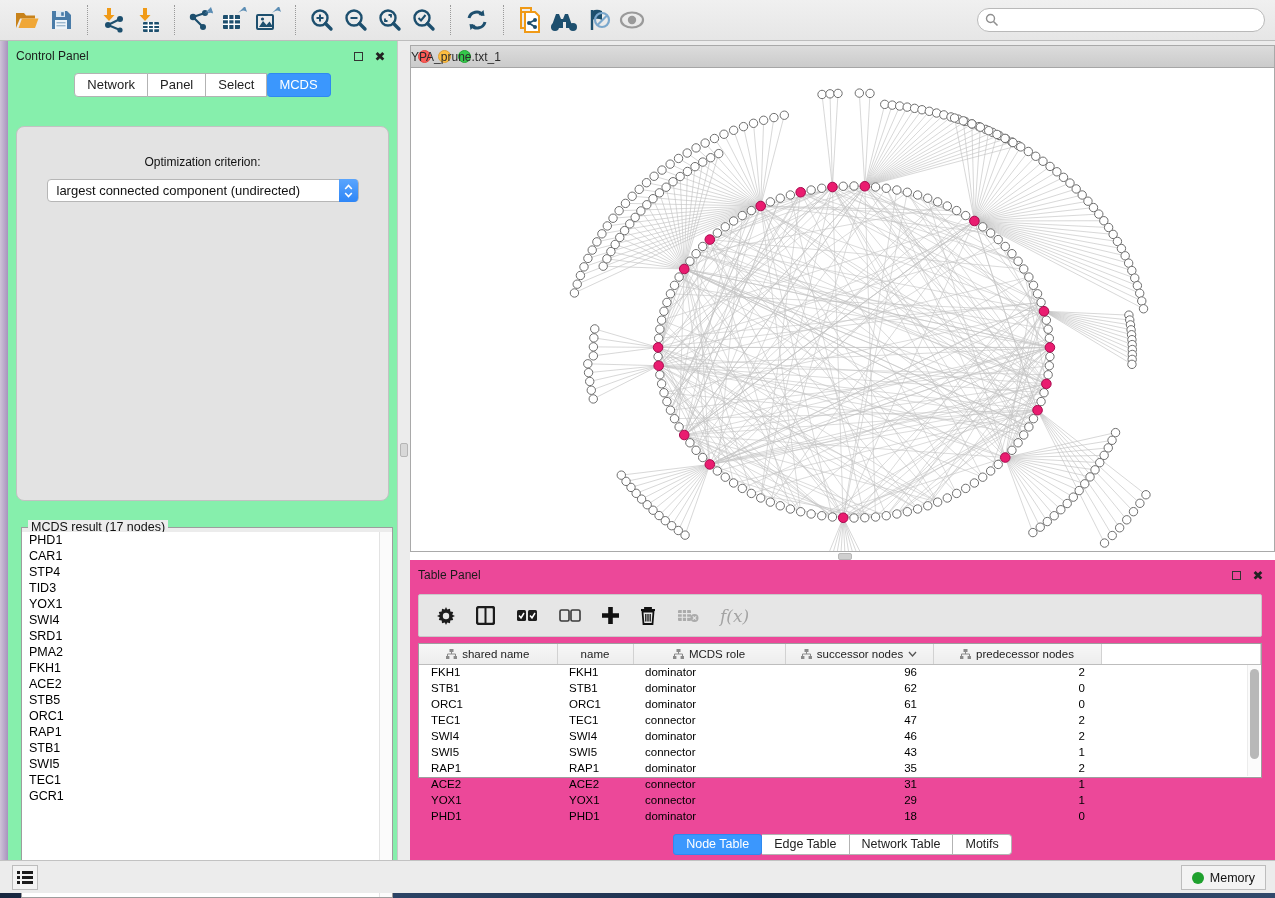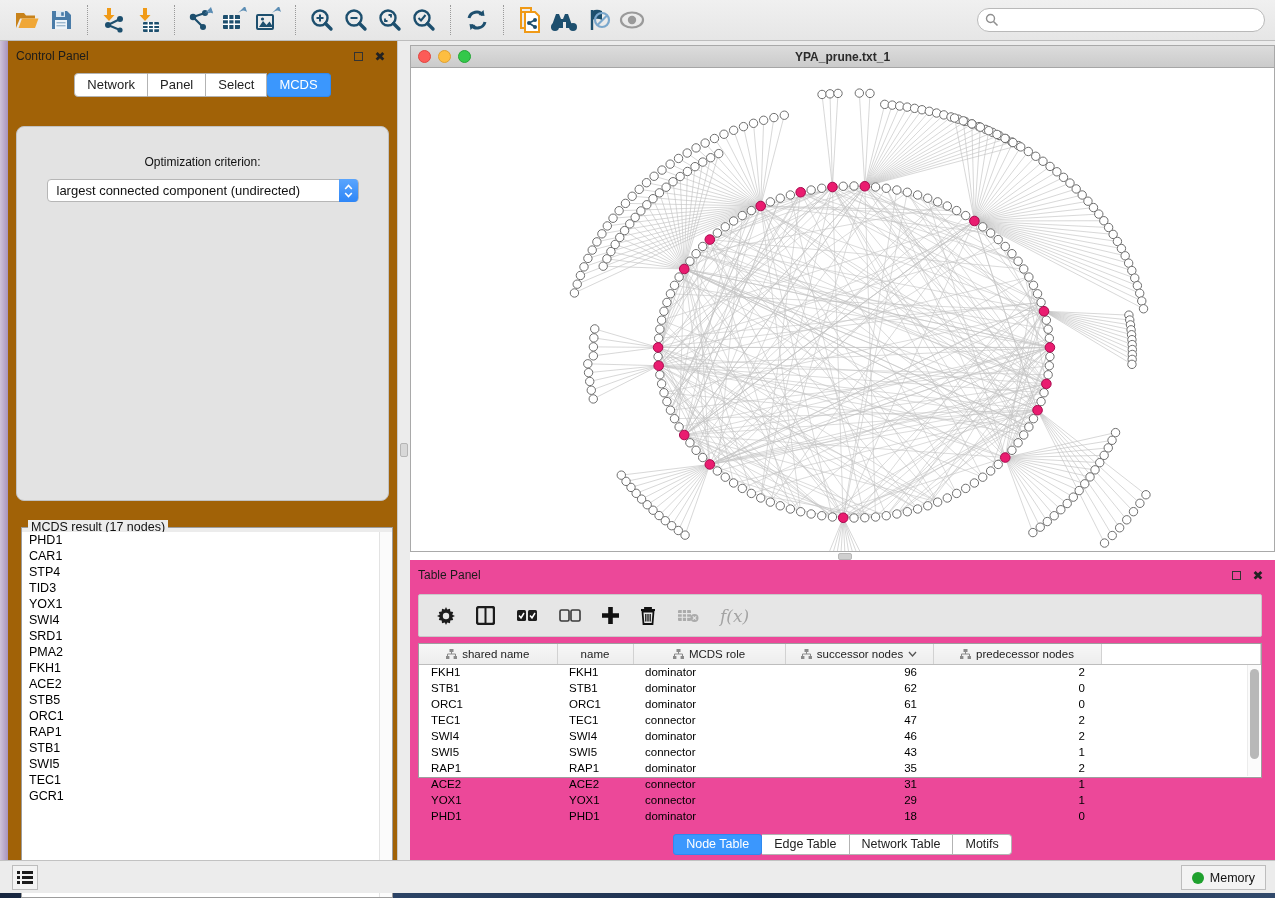--- a/index.html
+++ b/index.html
@@ -18,21 +18,21 @@
   .search-glass { position:absolute; left:8px; top:5px; }
 
   
   .wall-left { position:absolute; left:0; top:41px; width:8px; height:819px;
     background:linear-gradient(90deg,#cfc3d8,#a893bd); }
   .wall-bottom { position:absolute; left:0; top:893px; width:1275px; height:5px;
     background:linear-gradient(90deg,#17263f,#2c4466 30%,#1b2c49 60%,#31496b); }
 
   
   .control-panel { position:absolute; left:8px; top:41px; width:390px; height:819px;
-    background:#a16207; border-right:1px solid #c9c9c9; }
+    background:#86efac; border-right:1px solid #c9c9c9; }
   .panel-header { height:26px; display:flex; align-items:center; padding:4px 10px 0 8px;
     font-size:12px; color:#1b1b1b; }
   .panel-header .spacer { flex:1; }
   .float-btn,.close-btn { width:14px; height:14px; display:flex; align-items:center;
     justify-content:center; font-size:11px; color:#222; margin-left:8px; cursor:default; }
   .float-btn span { width:9px; height:9px; border:1.5px solid #333; display:block; }
   .close-btn { font-weight:bold; font-size:13px; }
 
   .seg-tabs { display:flex; justify-content:center; margin-top:6px; position:relative; z-index:2; }
   .seg-tabs .tab { background:#fff; border:1px solid #b3b3b3; border-left:none;
@@ -76,21 +76,21 @@
   
   .net-window { position:absolute; left:410px; top:45px; width:865px; height:507px;
     border:1px solid #a9a9a9; background:#fff; }
   .net-titlebar { height:22px; background:linear-gradient(#dcdcdc,#cbcbcb);
     border-bottom:1px solid #a6a6a6; display:flex; align-items:center; position:relative; }
   .lights { display:flex; gap:7px; margin-left:7px; }
   .light { width:13px; height:13px; border-radius:50%; }
   .light.red { background:#fc5b57; border:1px solid #e1443e; }
   .light.yellow { background:#fdbe41; border:1px solid #e0a02f; }
   .light.green { background:#34c84a; border:1px solid #23a535; }
-  .net-title { position:absolute; left:0; right:0; text-align:center; font-size:12px; color:#2b2b2b;font-weight:bold; }
+  .net-title { position:absolute; left:0; right:0; text-align:left; font-size:12px; color:#2b2b2b; }
   .net-canvas { position:relative; width:100%; height:483px; background:#fff; overflow:hidden; }
 
   
   .table-panel { position:absolute; left:410px; top:560px; width:865px; height:300px;
     background:#ec4899; }
   .tp-toolbar { position:absolute; left:8px; top:34px; right:13px; height:43px;
     background:#e6e6e6; border:1px solid #c9c9c9; border-radius:2px;
     display:flex; align-items:center; gap:21px; padding-left:18px; }
   .tp-icon { display:flex; align-items:center; justify-content:center; }
   .fx { font-family:"DejaVu Serif","Liberation Serif",serif; font-style:italic;

